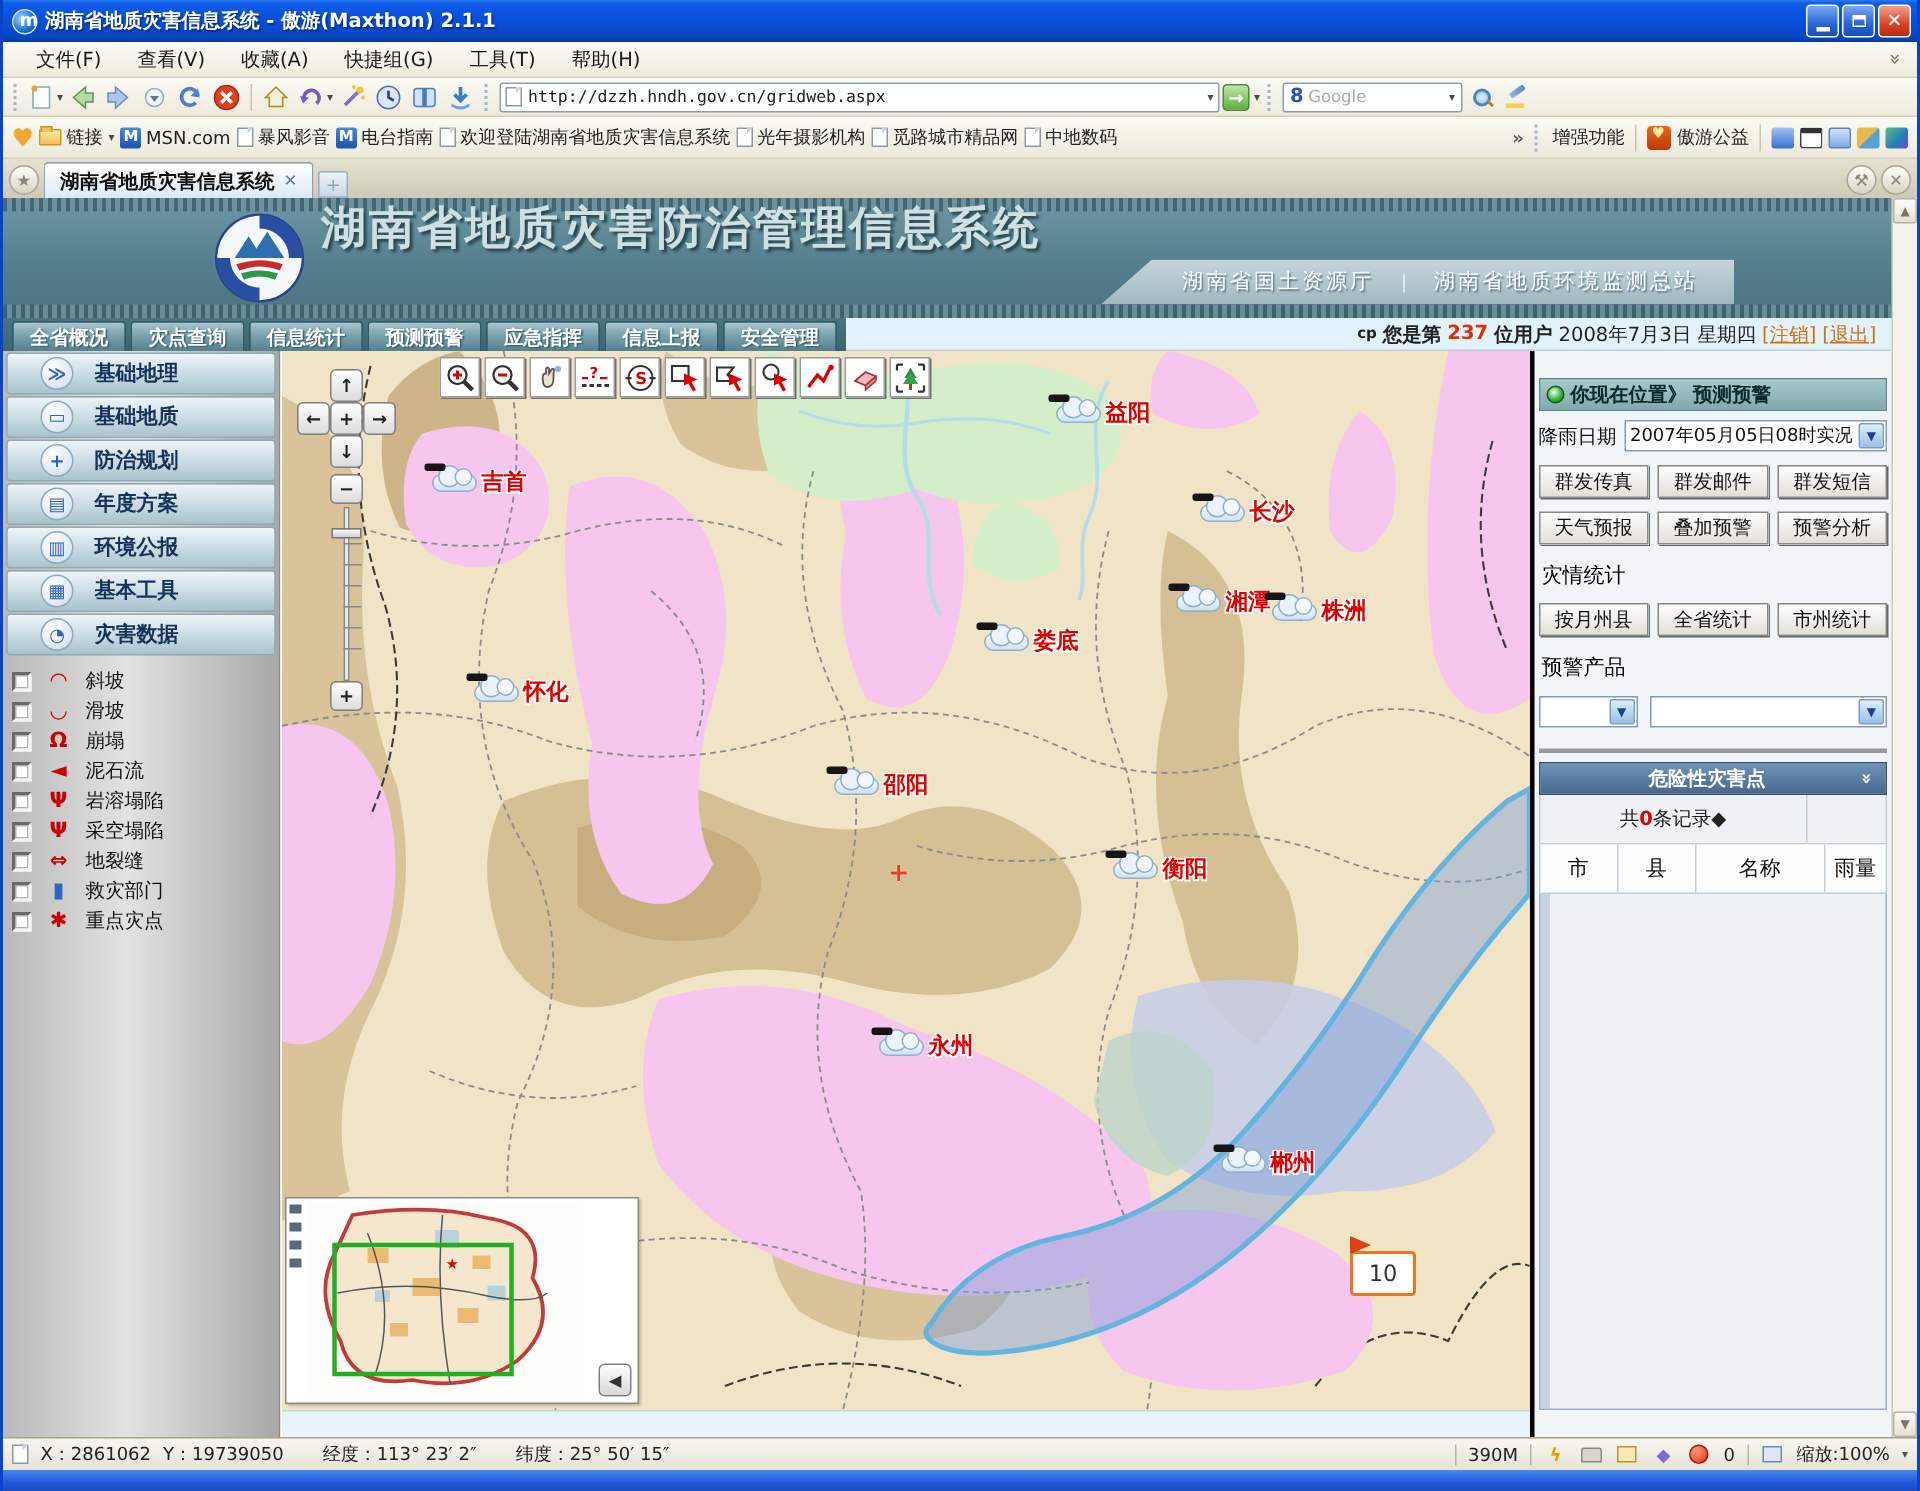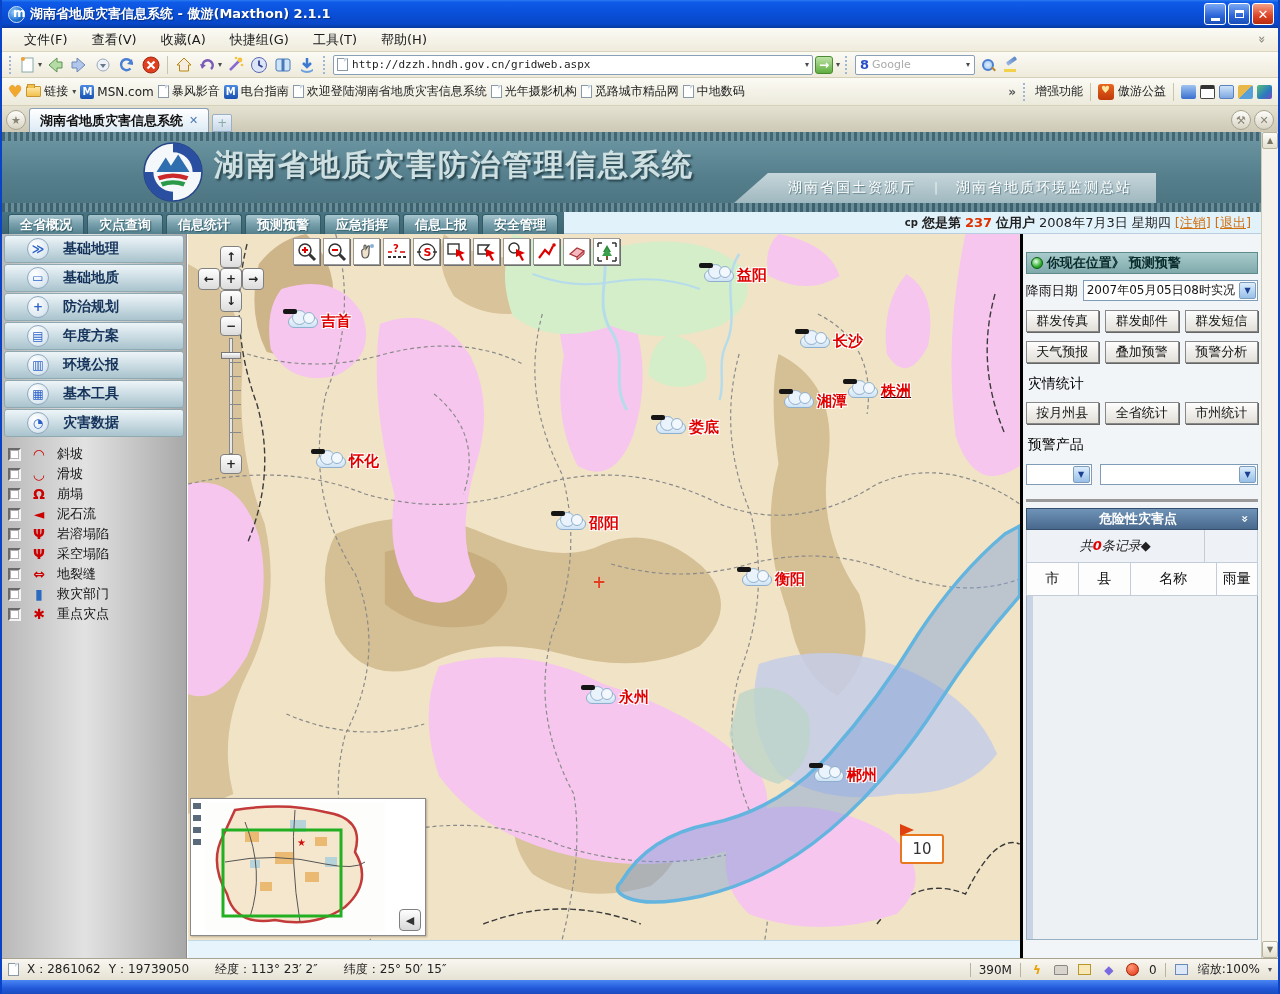--- a/index.html
+++ b/index.html
@@ -75,21 +75,21 @@
 
 
 .page { flex:1; display:flex; min-height:0; }
 .page-main { flex:1; display:flex; flex-direction:column; min-width:0; }
 
 
 .banner { height:80px; background:linear-gradient(180deg,#6f98a5 0%,#567f8d 55%,#4a727f 100%); position:relative; flex:0 0 auto; overflow:hidden; }
 .banner::before,.banner::after { content:""; position:absolute; left:0; right:0; height:9px; background:repeating-linear-gradient(90deg,#3c5f6a 0 3px,#6d929e 3px 6px); opacity:.85; }
 .banner::before { top:0; } .banner::after { bottom:0; }
 .logo { position:absolute; left:140px; top:9px; width:62px; height:62px; }
-.banner-title { position:absolute; left:212px; top:13px; color:#cfe0e2; font-size:30px; font-weight:bold; letter-spacing:2px; text-shadow:2px 2px 2px #27454e; white-space:nowrap; }
+.banner-title { position:absolute; left:212px; top:0; color:#cfe0e2; font-size:30px; font-weight:bold; letter-spacing:2px; text-shadow:2px 2px 2px #27454e; white-space:nowrap; }
 .banner-sub { position:absolute; left:215px; top:52px; color:#b8cdd2; font-size:13px; letter-spacing:1px; white-space:nowrap; }
 .banner-links { position:absolute; right:105px; bottom:9px; height:30px; background:linear-gradient(180deg,#c6d6da,#9fb8bf); clip-path:polygon(34px 0,100% 0,100% 100%,0 100%); display:flex; align-items:center; padding:0 24px 0 54px; gap:18px; }
 .banner-link { color:#fff; font-size:14px; letter-spacing:2px; text-shadow:1px 1px 1px #5a7a84; white-space:nowrap; }
 .banner-link-sep { color:#e8f2f4; }
 
 
 .navstrip { height:22px; display:flex; flex:0 0 auto;text-align:center; }
 .navtabs { background:linear-gradient(180deg,#4a7482,#3c6370); display:flex; align-items:flex-end; padding:0 6px; gap:3px; }
 .navtab { height:20px; padding:0 11px; background:linear-gradient(180deg,#a8c6cf 0%,#7aa2ae 45%,#54818e 100%); border:1px solid #2f5a66; border-bottom:none; border-radius:3px 3px 0 0; color:#fff; font-size:13px; font-weight:bold; display:flex; align-items:center; text-shadow:1px 1px 1px #2f5a66; white-space:nowrap; }
 .userbar { flex:1; background:#e2f2fb; border-bottom:1px solid #b8cede; display:flex; align-items:center; justify-content:flex-end; padding-right:10px; gap:4px; font-size:13px; color:#222; white-space:nowrap; }
@@ -155,21 +155,21 @@
 .btn-row { display:flex; gap:6px; margin:7px 0 2px 0; }
 .xp-btn { flex:1; height:22px; background:linear-gradient(180deg,#fefefe,#e2dfd8); border:1px solid #888; box-shadow:1px 1px 0 #666; display:flex; align-items:center; justify-content:center; font-size:13px; color:#111; white-space:nowrap; }
 .rp-title { font-size:14px; font-weight:normal; color:#000; margin:10px 0 2px 2px; }
 .prod-row { display:flex; gap:8px; margin:8px 0 4px 0; }
 .prod-row .xp-select.small { flex:0 0 66px; }
 .rp-divider { height:3px; background:#9a9a9a; margin:10px 0 6px 0; }
 .danger-bar { height:22px; background:linear-gradient(180deg,#6f94b8,#48688c); border:1px solid #35506e; display:flex; align-items:center; color:#fff; font-weight:bold; font-size:13px; padding:0 8px; }
 .danger-bar .dtitle { flex:1; text-align:center; }
 .dchev { display:inline-block; transform:rotate(90deg); font-size:12px; }
 .records-row { display:grid; grid-template-columns:1fr 52px; background:#eef2f7; border:1px solid #c2cdd9; border-top:none; }
-.records-cell { padding:7px 0; text-align:center; font-size:13px; color:#222; border-right:1px solid #c2cdd9;font-style:italic; }
+.records-cell { padding:7px 0; text-align:center; font-size:13px; color:#222; border-right:1px solid #c2cdd9; }
 .rec-count { color:#e00000; font-weight:bold; }
 .table-head { display:grid; grid-template-columns:52px 52px 86px 1fr; background:#fdfdfd; border:1px solid #c2cdd9; border-top:none; }
 .th-cell { padding:7px 0; text-align:center; font-size:14px; color:#111; border-right:1px solid #c2cdd9; }
 .table-body { flex:1; background:linear-gradient(90deg,#c8d4e6 0 6px,#edf1f3 6px); border:1px solid #9ab0c0; border-top:none; }
 
 
 .vscroll { flex:0 0 17px; background:#f4f2ea; border-left:1px solid #d0ccba; display:flex; flex-direction:column; }
 .vs-btn { height:17px; background:linear-gradient(180deg,#fdfcf8,#e4e0d0); border:1px solid #b8b4a0; border-radius:2px; color:#7a7666; font-size:8px; display:flex; align-items:center; justify-content:center; }
 .vs-track { flex:1; }
 
@@ -669,21 +669,21 @@
                 <span class="scrib"></span>
               </span>
               <span class="city-label">长沙</span>
             </div>
           <div class="city" style="left:596px;top:158px;">
               <span class="cloud">
                 <span class="scrib"></span>
               </span>
               <span class="city-label">湘潭</span>
             </div>
-          <div class="city" style="left:660px;top:148px;text-decoration:underline;">
+          <div class="city" style="left:660px;top:164px;">
               <span class="cloud">
                 <span class="scrib"></span>
               </span>
               <span class="city-label">株洲</span>
             </div>
           <div class="city" style="left:468px;top:184px;">
               <span class="cloud">
                 <span class="scrib"></span>
               </span>
               <span class="city-label">娄底</span>

